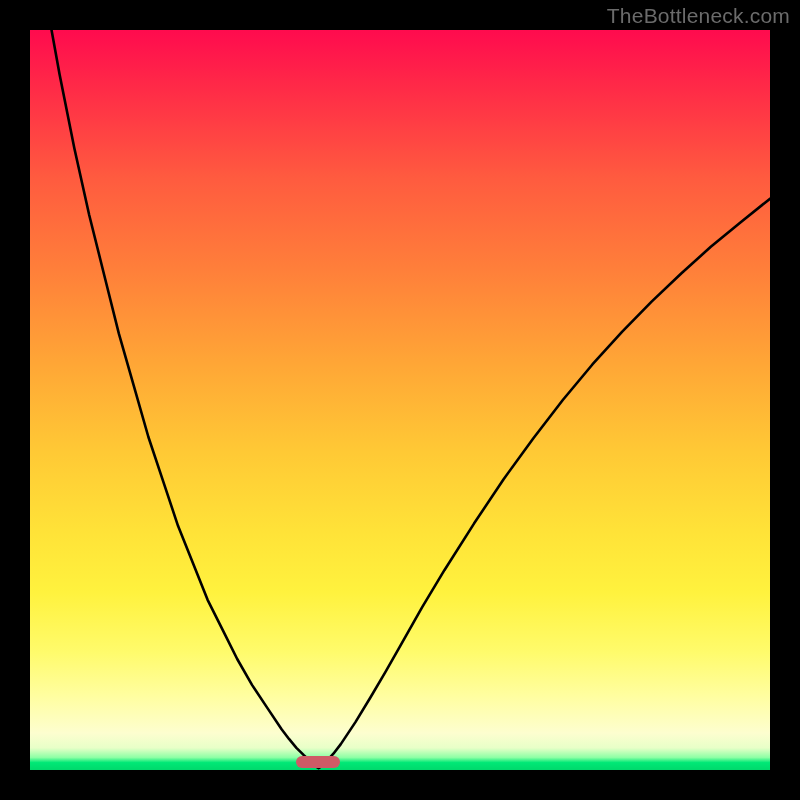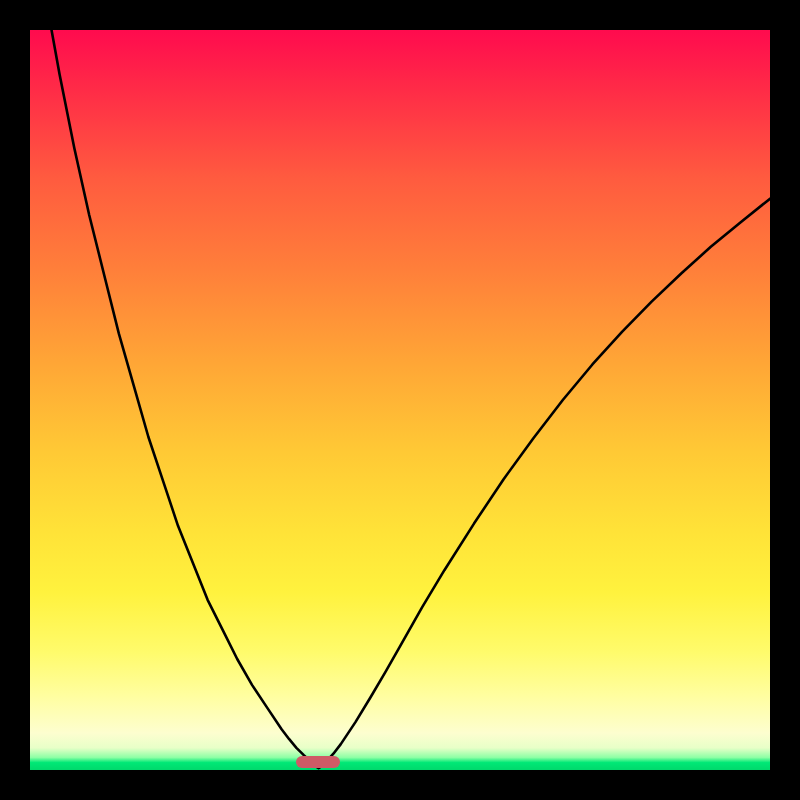--- a/index.html
+++ b/index.html
@@ -69,20 +69,21 @@
     color: #6b6b6b;
     font-size: 21px;
     letter-spacing: 0.2px;
     user-select: none;
   }
 </style>
 </head>
 <body>
 
 <div class="frame">
+  <div class="watermark" data-bind="watermark">TheBottleneck.com</div>
   <div class="plot">
     <div class="gradient"></div>
     <svg class="curve" viewBox="0 0 740 740" preserveAspectRatio="none">
       <path id="curve-path" fill="none" stroke="#000000" stroke-width="2.6" stroke-linejoin="round" stroke-linecap="round" d="M0.00,-125.80L14.80,-37.00L29.60,44.40L44.40,118.40L59.20,185.00L74.00,244.20L88.80,303.40L103.60,355.20L118.40,407.00L133.20,451.40L148.00,495.80L162.80,532.80L177.60,569.80L192.40,599.40L207.20,629.00L222.00,654.90L236.80,677.10L251.60,699.30L259.00,708.92L266.40,717.80L273.80,725.20L281.20,731.86L284.90,735.93L288.60,738.15L292.30,735.93L296.00,731.86L303.40,723.72L310.80,714.10L325.60,691.90L340.40,667.48L355.20,642.32L370.00,616.42L392.20,577.20L414.40,540.20L444.00,493.58L473.60,449.18L503.20,408.48L532.80,370.00L562.40,334.48L592.00,301.92L621.60,271.58L651.20,243.46L680.80,216.82L710.40,192.40L740.00,168.72"></path>
     </svg>
     <div class="marker" data-bind-attr="style:marker_style" style="left:266px;"></div>
   </div>
 </div>
 
 </body></html>

